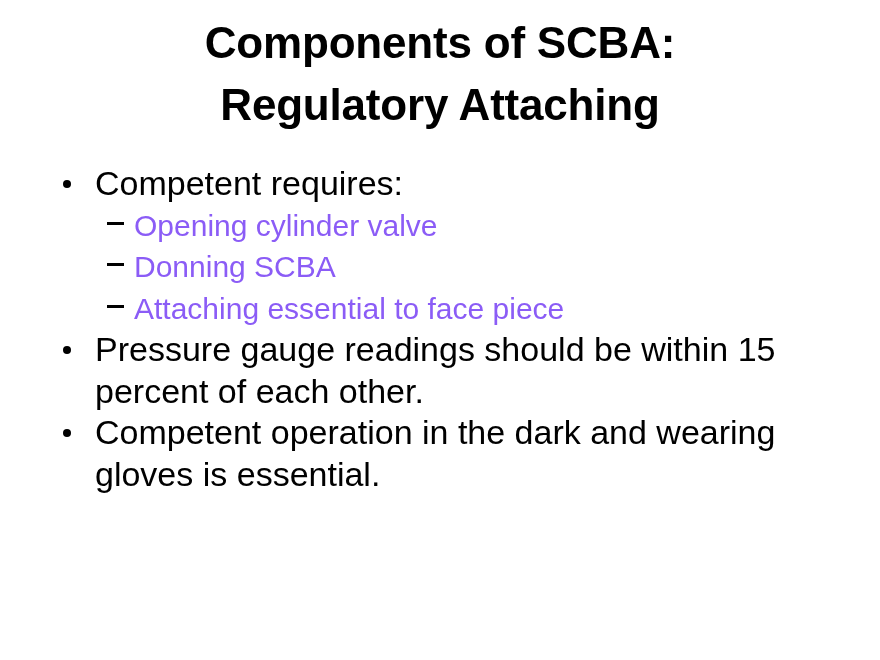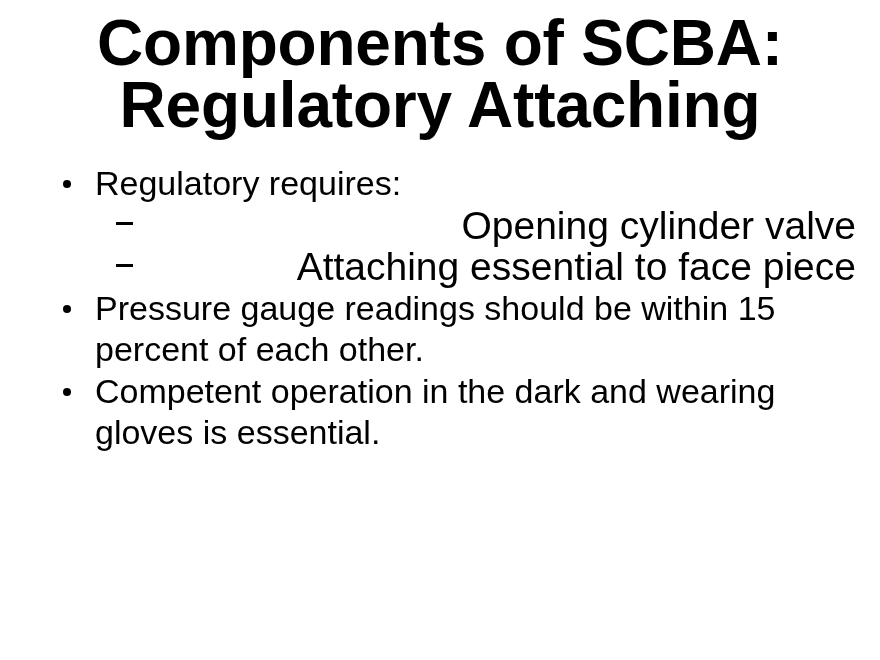--- a/index.html
+++ b/index.html
@@ -24,21 +24,21 @@
   }
 
   
   .slide-title {
     position: absolute;
     left: 0;
     top: 12px;
     width: 880px;
     text-align: center;
     font-weight: bold;
-    font-size: 64px;
+    font-size: 44px;
     line-height: 62px;
     letter-spacing: -0.2px;
     color: #000000;
   }
   .title-line {
     display: block;
     white-space: nowrap;
   }
 
   
@@ -75,24 +75,23 @@
     vertical-align: middle;
     margin-bottom: 4px;
   }
   .bullet-l1 .txt {
     display: block;
   }
 
   .bullet-l2 {
     position: relative;
     padding-left: 78px;
-    font-size: 39px;
+    font-size: 30px;
     line-height: 41.5px;
-    color: #000000;
-    text-align: right;
+    color: #8b5cf6;
   }
   .bullet-l2 .marker {
     position: absolute;
     left: 51px;
     top: 0;
     width: 26px;
     line-height: 41.5px;
   }
   .bullet-l2 .marker .dash {
     display: inline-block;
@@ -113,28 +112,32 @@
 
   <div class="slide-title">
     <span class="title-line">Components of SCBA:</span>
     <span class="title-line">Regulatory Attaching</span>
   </div>
 
   <div class="body-block">
 
     <div class="bullet-l1">
       <span class="marker"><span class="dot"></span></span>
-      <span class="txt">Regulatory requires:</span>
+      <span class="txt">Competent requires:</span>
     </div>
 
     <div class="bullet-l2">
       <span class="marker"><span class="dash"></span></span>
       <span class="txt">Opening cylinder valve</span>
     </div>
 
+    <div class="bullet-l2">
+      <span class="marker"><span class="dash"></span></span>
+      <span class="txt">Donning SCBA</span>
+    </div>
 
     <div class="bullet-l2">
       <span class="marker"><span class="dash"></span></span>
       <span class="txt">Attaching essential to face piece</span>
     </div>
 
 
     <div class="bullet-l1">
       <span class="marker"><span class="dot"></span></span>
       <span class="txt">Pressure gauge readings should be within 15 percent of each other.</span>

